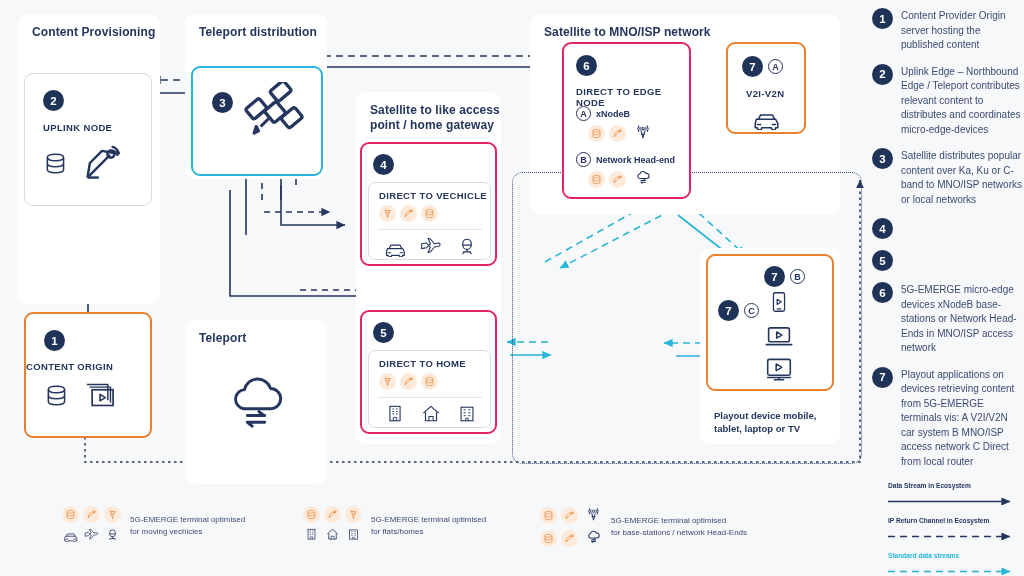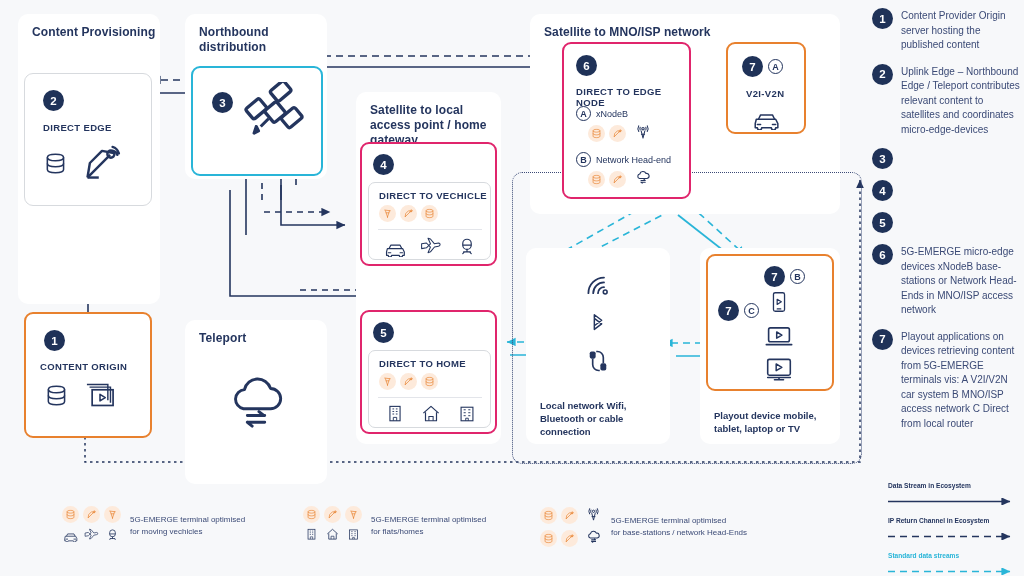--- a/index.html
+++ b/index.html
@@ -45,21 +45,21 @@
     width:15px; height:15px; border-radius:50%;
     border:1.3px solid #24355e; color:#24355e;
     font-size:9px; font-weight:bold;
     display:flex; align-items:center; justify-content:center;
   }
   .cardlabel {
     font-size:9.5px; font-weight:bold; letter-spacing:.35px; color:#24355e;
     position:absolute;
   }
   .subrow { display:flex; align-items:center; gap:5px; }
-  .subrow .txt { font-size:9px; font-weight:normal; color:#24355e; }
+  .subrow .txt { font-size:9px; font-weight:bold; color:#24355e; }
 
   
   .chips { display:flex; gap:4px; align-items:center; }
   .chip {
     width:17px; height:17px; border-radius:50%;
     background:#fdeadb; display:flex; align-items:center; justify-content:center;
   }
   .chip svg { width:11px; height:11px; }
   .plainicon svg { width:16px; height:16px; }
 
@@ -258,53 +258,53 @@
       <path d="M510 355 L551 355" stroke-width="1.6" marker-end="url(#ar-cyan)"></path>
       <path d="M548 342 L507 342" stroke-width="1.6" stroke-dasharray="7 5" marker-end="url(#ar-cyan)"></path>
     </g>
   </svg>
 
   <div class="group" style="left:18px; top:14px; width:142px; height:290px;">
     <div class="gtitle">Content Provisioning</div>
   </div>
 
   <div class="group" style="left:185px; top:14px; width:142px; height:165px;">
-    <div class="gtitle">Northbound distribution</div>
+    <div class="gtitle">Teleport distribution</div>
   </div>
 
   <div class="group" style="left:356px; top:92px; width:145px; height:352px;">
-    <div class="gtitle">Satellite to local access point / home gateway</div>
+    <div class="gtitle">Satellite to like access point / home gateway</div>
   </div>
 
   <div class="group" style="left:530px; top:14px; width:310px; height:200px;">
     <div class="gtitle">Satellite to MNO/ISP network</div>
   </div>
 
   <div class="group" style="left:185px; top:320px; width:142px; height:164px;">
     <div class="gtitle">Teleport</div>
   </div>
 
   <div class="dashgroup" style="left:512px; top:172px; width:350px; height:292px;"></div>
 
   <div class="card gray" style="left:24px; top:73px; width:128px; height:133px;">
     <div class="badge" style="left:18px; top:16px;">2</div>
-    <div class="cardlabel" style="left:18px; top:48px;">DIRECT EDGE</div>
+    <div class="cardlabel" style="left:18px; top:48px;">UPLINK NODE</div>
     <div style="position:absolute; left:18px; top:68px; display:flex; gap:10px; align-items:center;">
       <span><svg width="26" height="28" viewBox="0 0 24 24">
             <use href="#i-db-big"></use>
           </svg></span>
       <span><svg width="46" height="42" viewBox="0 0 26 26">
             <use href="#i-dish-big"></use>
           </svg></span>
     </div>
   </div>
 
   <div class="card orange" style="left:24px; top:312px; width:128px; height:126px;">
     <div class="badge" style="left:18px; top:16px;">1</div>
-    <div class="cardlabel" style="left:14px; top:47px;">CONTENT ORIGIN</div>
+    <div class="cardlabel" style="left:0; top:47px;">CONTENT ORIGIN</div>
     <div style="position:absolute; left:18px; top:66px; display:flex; gap:13px; align-items:center;">
       <span><svg width="26" height="28" viewBox="0 0 24 24">
             <use href="#i-db-big"></use>
           </svg></span>
       <span><svg width="34" height="30" viewBox="0 0 26 22">
             <use href="#i-videofile"></use>
           </svg></span>
     </div>
   </div>
 
@@ -440,36 +440,20 @@
       <span class="letter">A</span>
     </div>
     <div class="cardlabel" style="left:18px; top:44px;">V2I-V2N</div>
     <span style="position:absolute; left:22px; top:58px;">
       <svg width="32" height="28" viewBox="0 0 26 26">
           <use href="#i-car"></use>
         </svg>
     </span>
   </div>
 
-  <div class="group" style="left:526px; top:248px; width:144px; height:196px;">
-    <div style="position:absolute; left:0; top:26px; width:144px; display:flex; flex-direction:column; align-items:center; gap:8px;">
-      <span><svg width="30" height="24" viewBox="0 0 24 20">
-            <use href="#i-wifi"></use>
-          </svg></span>
-      <span><svg width="22" height="26" viewBox="0 0 24 22">
-            <use href="#i-bluetooth"></use>
-          </svg></span>
-      <span><svg width="26" height="26" viewBox="0 0 22 22">
-            <use href="#i-cable"></use>
-          </svg></span>
-    </div>
-    <div class="caption" style="left:14px; top:152px; width:120px; white-space:pre-line;">Local network Wifi,
-Bluetooth or cable
-connection</div>
-  </div>
 
   <div class="group" style="left:700px; top:248px; width:140px; height:196px;">
     <div class="card orange" style="left:6px; top:6px; width:128px; height:137px;">
       <div style="position:absolute; left:56px; top:10px; display:flex; align-items:center; gap:5px;">
         <span class="badge" style="position:static;">7</span>
         <span class="letter">B</span>
       </div>
       <div style="position:absolute; left:10px; top:44px; display:flex; align-items:center; gap:5px;">
         <span class="badge" style="position:static;">7</span>
         <span class="letter">C</span>
@@ -496,24 +480,25 @@
       </svg>
   </span>
 
   <div class="legend">
     <div class="legitem">
       <span class="badge">1</span>
       <span class="ltxt">Content Provider Origin server hosting the published content</span>
     </div>
     <div class="legitem">
       <span class="badge">2</span>
-      <span class="ltxt">Uplink Edge – Northbound Edge  / Teleport contributes relevant content to satellites and coordinates micro-edge-devices</span>
+      <span class="ltxt">Uplink Edge – Northbound Edge  / Teleport contributes relevant content to distributes and coordinates micro-edge-devices</span>
     </div>
     <div class="legitem">
       <span class="badge">3</span>
+      <span class="ltxt">Satellite distributes popular content over Ka, Ku or C-band to MNO/ISP networks or local networks</span>
     </div>
     <div class="legitem">
       <span class="badge">4</span>
     </div>
     <div class="legitem">
       <span class="badge">5</span>
     </div>
     <div class="legitem">
       <span class="badge">6</span>
       <span class="ltxt">5G-EMERGE micro-edge devices xNodeB base-stations or Network Head-Ends in MNO/ISP access network</span>

